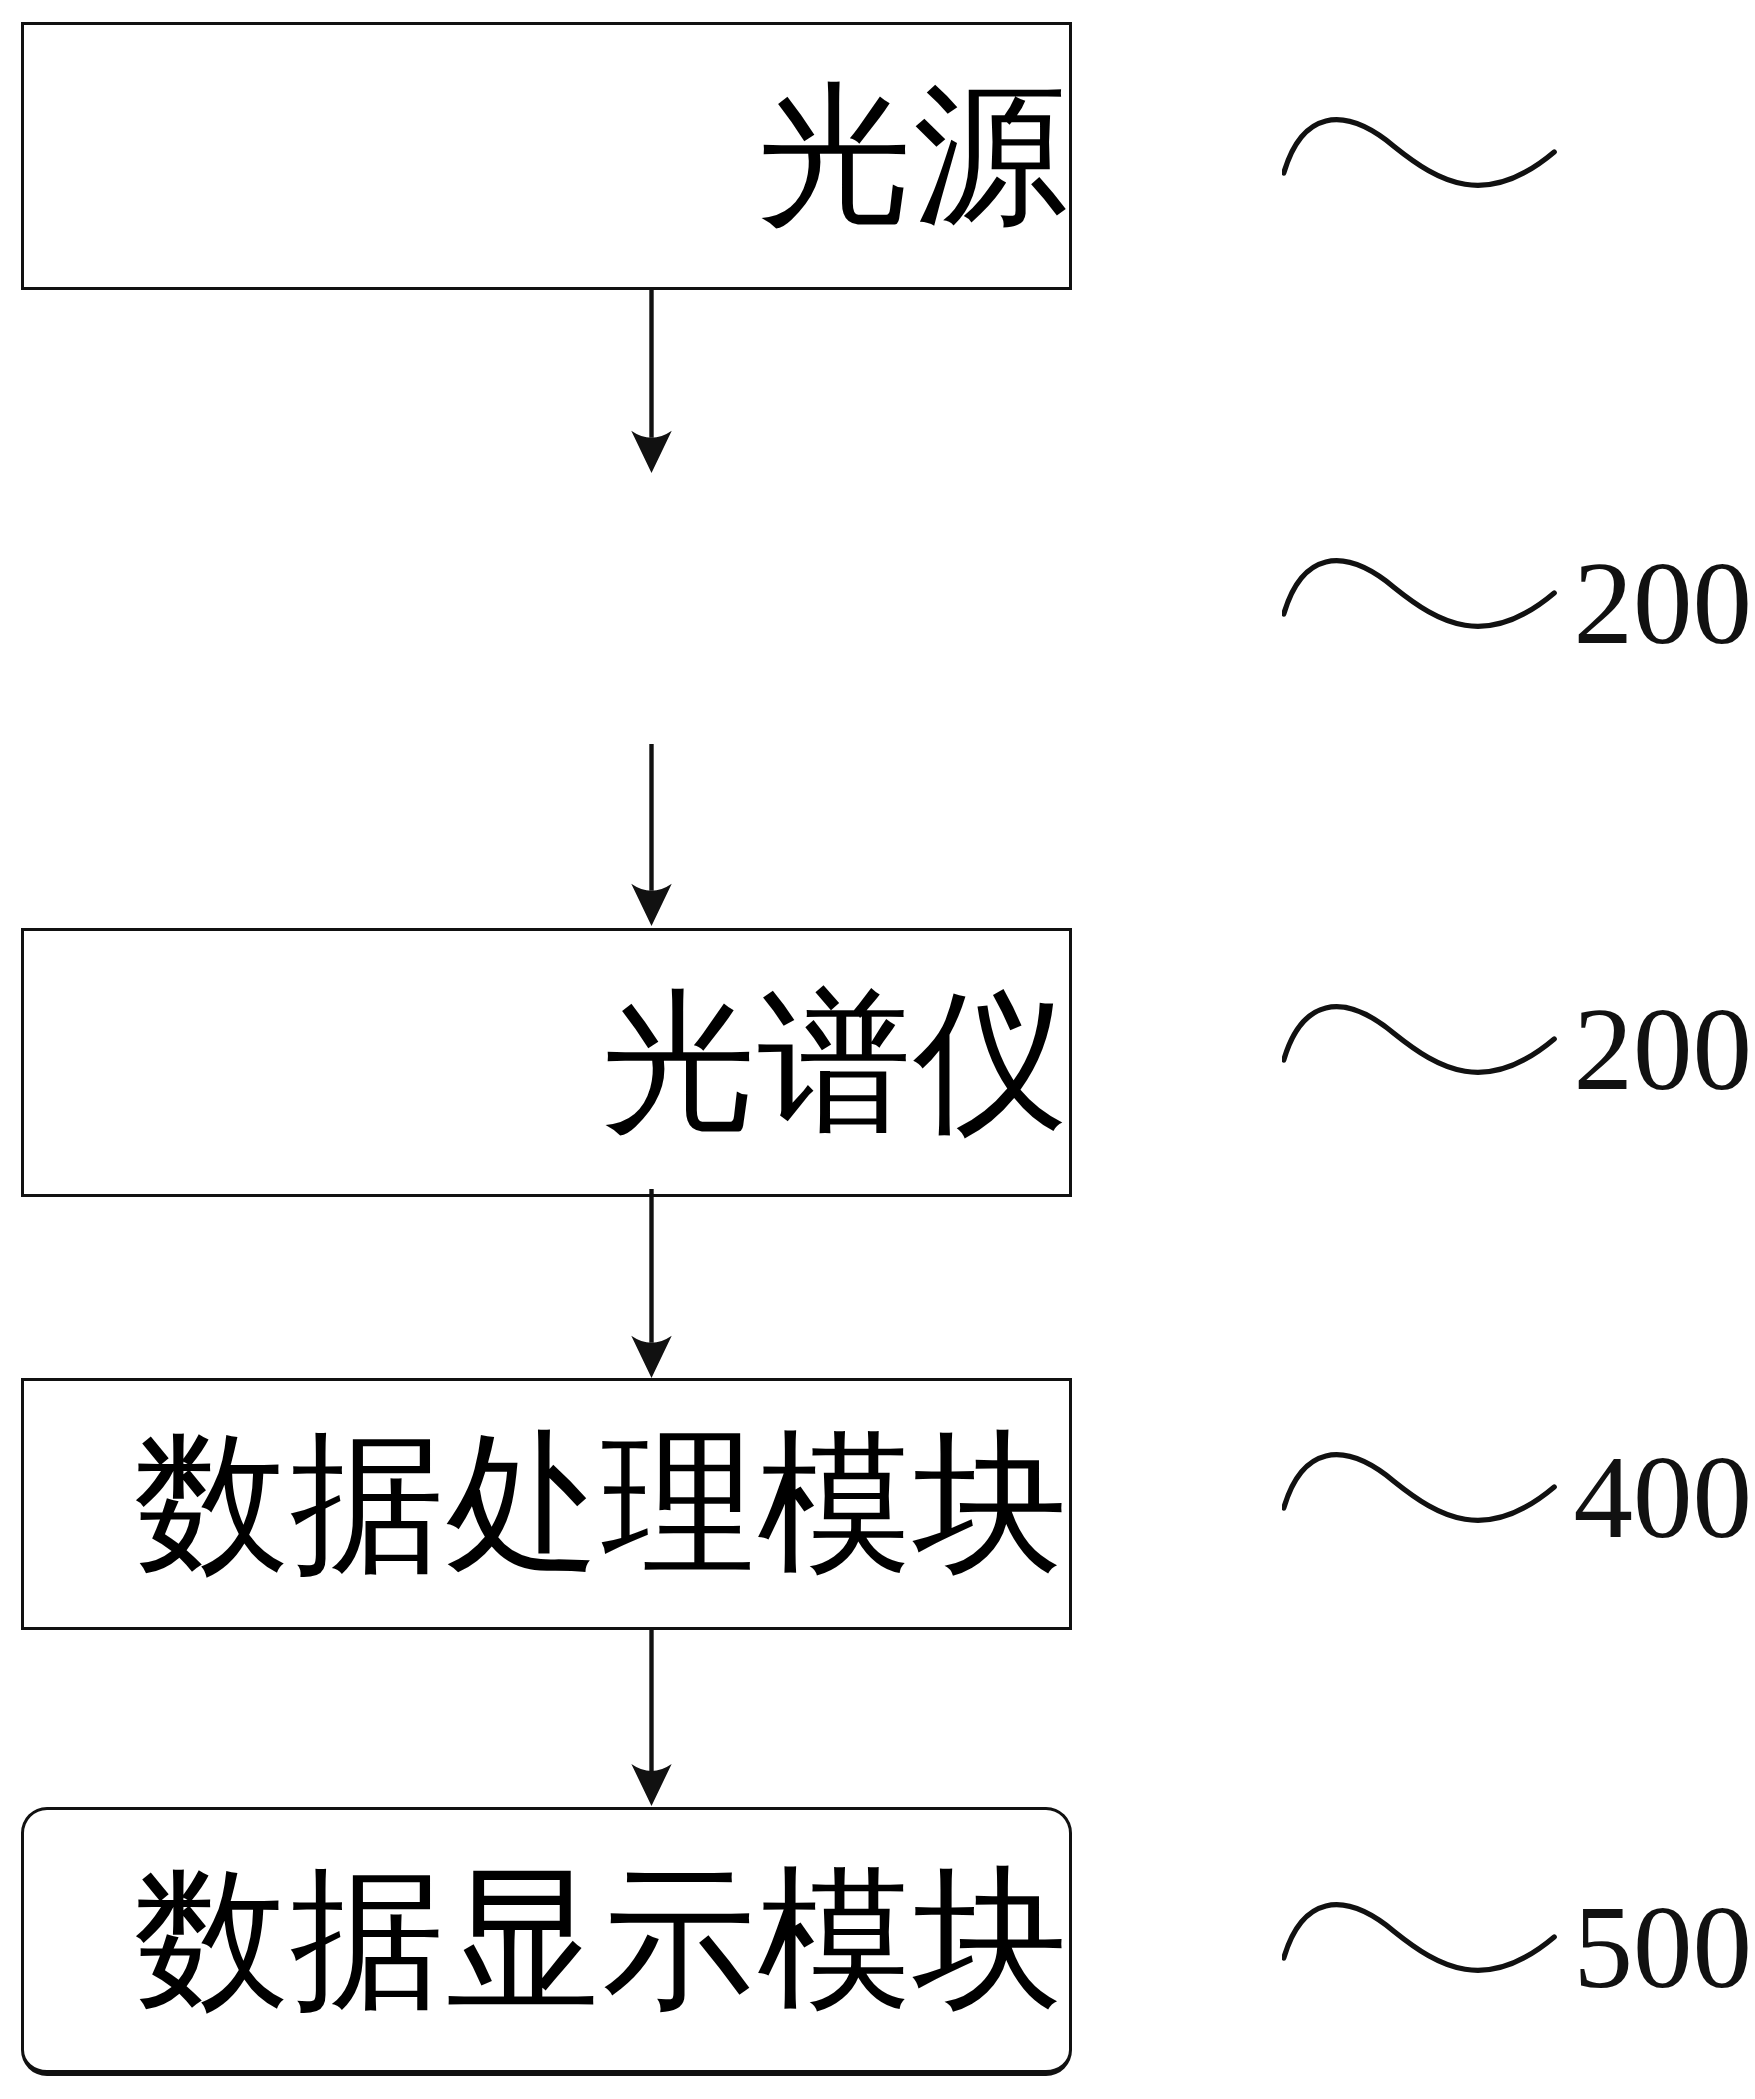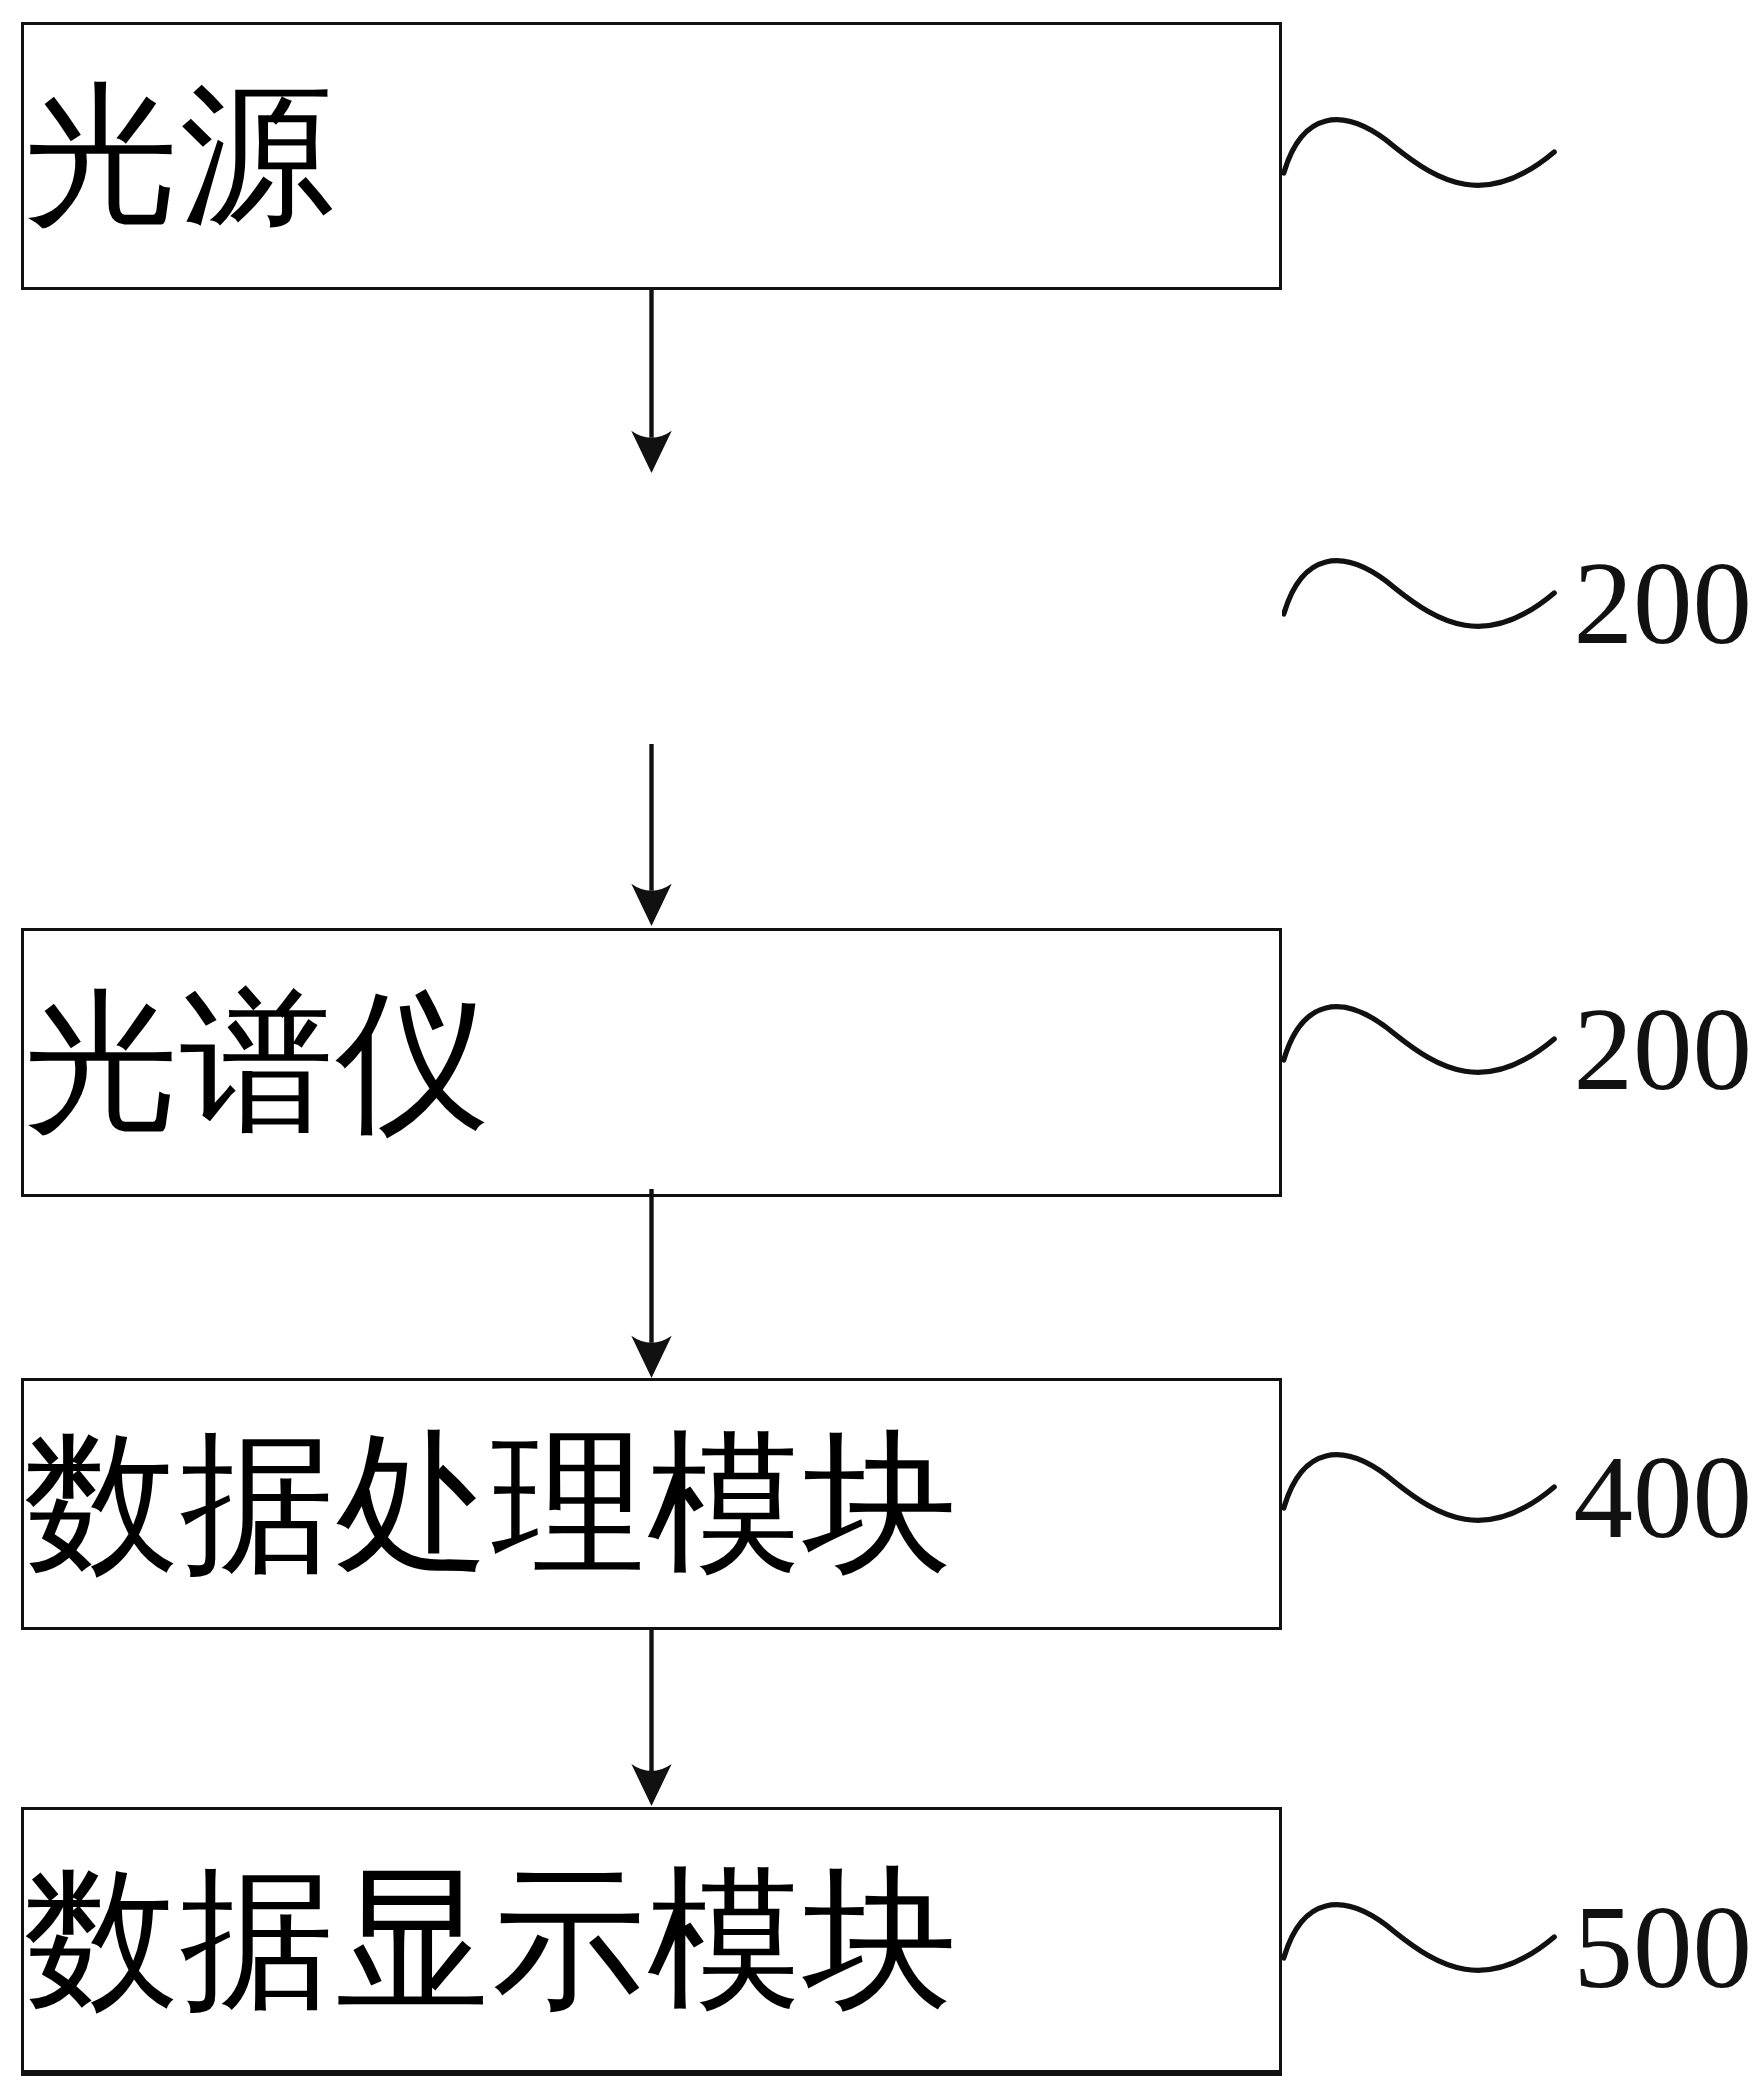--- a/index.html
+++ b/index.html
@@ -10,40 +10,40 @@
     position: relative;
     width: 1756px;
     height: 2100px;
     background: #ffffff;
     overflow: hidden;
   }
 
   .block {
     position: absolute;
     left: 21px;
-    width: 1261px;
+    width: 1051px;
     border: 3.5px solid #111111;
     background: #ffffff;
     display: flex;
     align-items: center;
-    justify-content: flex-start;
+    justify-content: flex-end;
   }
   .block .block-label {
     font-size: 154px;
     line-height: 1;
     color: #000000;
     letter-spacing: 1.8px;
     white-space: nowrap;
   }
 
   .block.b1 { top: 22px;   height: 268px; }
   .block.b2 { top: 472px;  height: 272px; }
   .block.b3 { top: 920px; height: 269px; margin-top: 8px; }
   .block.b4 { top: 1378px; height: 252px; }
-  .block.b5 { top: 1807px; height: 269px; border-bottom-width: 6.1px; }
+  .block.b5 { top: 1807px; height: 269px; border-bottom-width: 6.1px; border-radius: 26px; }
 
   .arrow {
     position: absolute;
     left: 625px;
     width: 53px;
     display: block;
   }
   .arrow.a1 { top: 290px;  height: 183px; }
   .arrow.a2 { top: 744px;  height: 182px; }
   .arrow.a3 { top: 1189px; height: 189px; }

